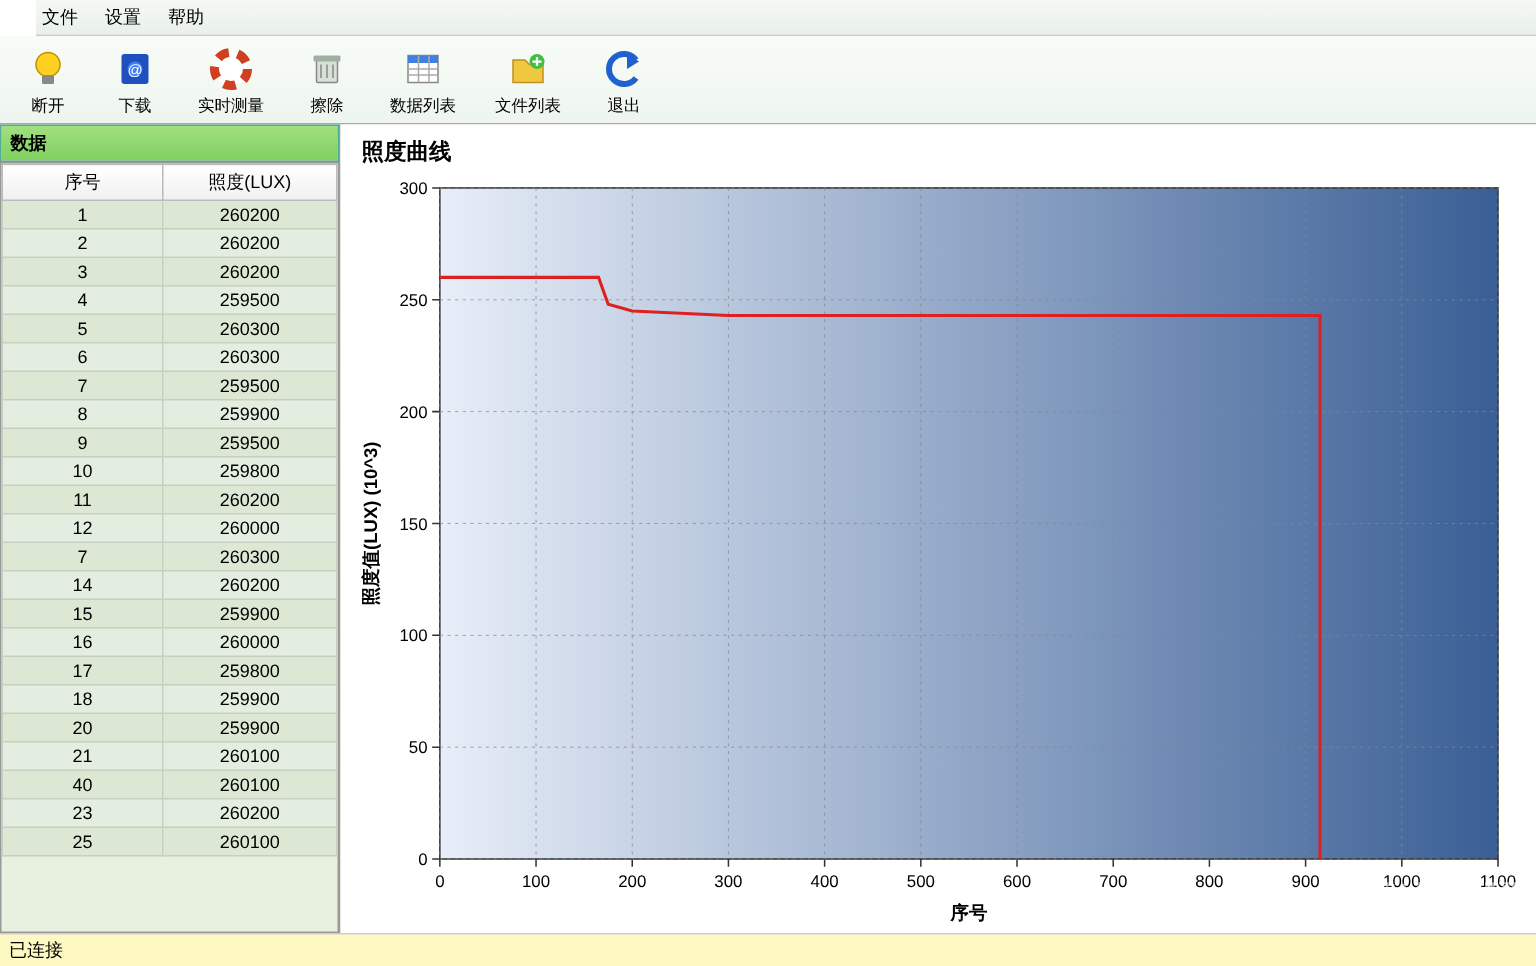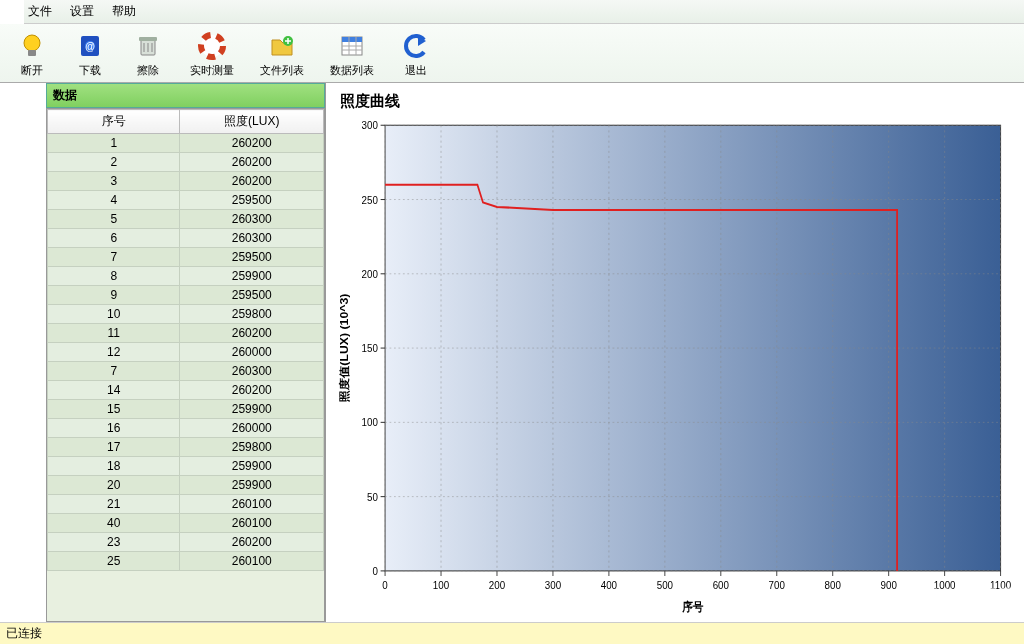--- a/index.html
+++ b/index.html
@@ -4,21 +4,21 @@
 <style>
 * { margin: 0; padding: 0; box-sizing: border-box; }
 body { font-family: "Microsoft YaHei", Arial, sans-serif; font-size: 12px; background: #fff; width: 1024px; height: 644px; overflow: hidden; display: flex; flex-direction: column; }
 .menubar { background: linear-gradient(#f5f8f5, #e8f0e8); padding: 3px 4px; display: flex; gap: 18px; border-bottom: 1px solid #ccc; margin-left: 24px; }
 .menubar span { cursor: pointer; }
 .toolbar { background: linear-gradient(#f8fcf8, #eef5ee); padding: 4px 6px 2px; display: flex; gap: 6px; border-bottom: 1px solid #aaa; }
 .tool-btn { display: flex; flex-direction: column; align-items: center; padding: 2px 10px; cursor: pointer; border-radius: 3px; }
 .tool-btn .icon { width: 32px; height: 32px; display: flex; align-items: center; justify-content: center; }
 .tool-btn .lbl { font-size: 11px; margin-top: 1px; }
 .main { flex: 1; display: flex; min-height: 0; }
-.left-panel { width: 280px; display: flex; flex-direction: column; border-right: 1px solid #999; margin-left: 46px; }
+.left-panel { width: 227px; display: flex; flex-direction: column; border-right: 1px solid #999; }
 .panel-header { background: linear-gradient(#a0e080, #80d060); color: #000; font-weight: bold; padding: 3px 6px; border: 1px solid #5a9; font-size: 12px; }
 .table-wrap { flex: 1; overflow-y: scroll; border: 1px solid #999; background: #e8f0e0; }
 table { width: 100%; border-collapse: collapse; table-layout: fixed; }
 th { background: linear-gradient(#fff, #f0f0f0); border: 1px solid #bbb; padding: 3px; font-weight: normal; font-size: 12px; }
 td { border: 1px solid #c5d0c0; padding: 2px 0; text-align: center; background: #dce8d4; font-size: 12px; }
 tr:nth-child(even) td { background: #e4eee0; }
 th:first-child, td:first-child { width: 48%; }
 .chart-area { flex: 1; background: #fff; padding: 5px 10px; position: relative; display: flex; flex-direction: column; }
 .chart-title { text-align: left; font-weight: bold; font-size: 15px; padding: 4px; }
 .chart-body { flex: 1; position: relative; }
@@ -54,54 +54,54 @@
           <rect x="5" y="4" width="18" height="20" fill="#2050c0" rx="2"></rect>
           <circle cx="14" cy="14" r="5" fill="#4080f0"></circle>
           <text x="14" y="18" text-anchor="middle" fill="#fff" font-size="10">@</text>
         </svg>
       </span>
     <span class="lbl">下载</span>
   </div>
   <div class="tool-btn">
     <span class="icon">
         <svg width="28" height="28">
+          <circle cx="14" cy="14" r="11" fill="#fff" stroke="#d04020" stroke-width="6" stroke-dasharray="8 6"></circle>
+        </svg>
+      </span>
+    <span class="lbl">实时测量</span>
+  </div>
+  <div class="tool-btn">
+    <span class="icon">
+        <svg width="28" height="28">
           <rect x="7" y="8" width="14" height="15" fill="#d8e0d8" stroke="#888" rx="1"></rect>
           <rect x="5" y="5" width="18" height="4" fill="#a0b0a0" rx="1"></rect>
           <path d="M10 11 v9 M14 11 v9 M18 11 v9" stroke="#888"></path>
         </svg>
       </span>
     <span class="lbl">擦除</span>
   </div>
   <div class="tool-btn">
     <span class="icon">
         <svg width="28" height="28">
-          <circle cx="14" cy="14" r="11" fill="#fff" stroke="#d04020" stroke-width="6" stroke-dasharray="8 6"></circle>
-        </svg>
-      </span>
-    <span class="lbl">实时测量</span>
+          <rect x="4" y="5" width="20" height="18" fill="#fff" stroke="#888"></rect>
+          <rect x="4" y="5" width="20" height="5" fill="#4080e0"></rect>
+          <path d="M4 14 h20 M4 18 h20 M11 5 v18 M18 5 v18" stroke="#aaa"></path>
+        </svg>
+      </span>
+    <span class="lbl">数据列表</span>
   </div>
   <div class="tool-btn">
     <span class="icon">
         <svg width="28" height="28">
           <path d="M4 8 h8 l3 3 h9 v12 h-20 z" fill="#f0c840" stroke="#c09020"></path>
           <circle cx="20" cy="9" r="5" fill="#40c040"></circle>
           <path d="M20 6 v6 M17 9 h6" stroke="#fff" stroke-width="1.5"></path>
         </svg>
       </span>
     <span class="lbl">文件列表</span>
-  </div>
-  <div class="tool-btn">
-    <span class="icon">
-        <svg width="28" height="28">
-          <rect x="4" y="5" width="20" height="18" fill="#fff" stroke="#888"></rect>
-          <rect x="4" y="5" width="20" height="5" fill="#4080e0"></rect>
-          <path d="M4 14 h20 M4 18 h20 M11 5 v18 M18 5 v18" stroke="#aaa"></path>
-        </svg>
-      </span>
-    <span class="lbl">数据列表</span>
   </div>
   <div class="tool-btn">
     <span class="icon">
         <svg width="28" height="28">
           <path d="M22 8 A10 10 0 1 0 22 20" fill="none" stroke="#2060d0" stroke-width="4"></path>
           <path d="M16 4 l8 5 -8 5 z" fill="#2060d0"></path>
         </svg>
       </span>
     <span class="lbl">退出</span>
   </div>

